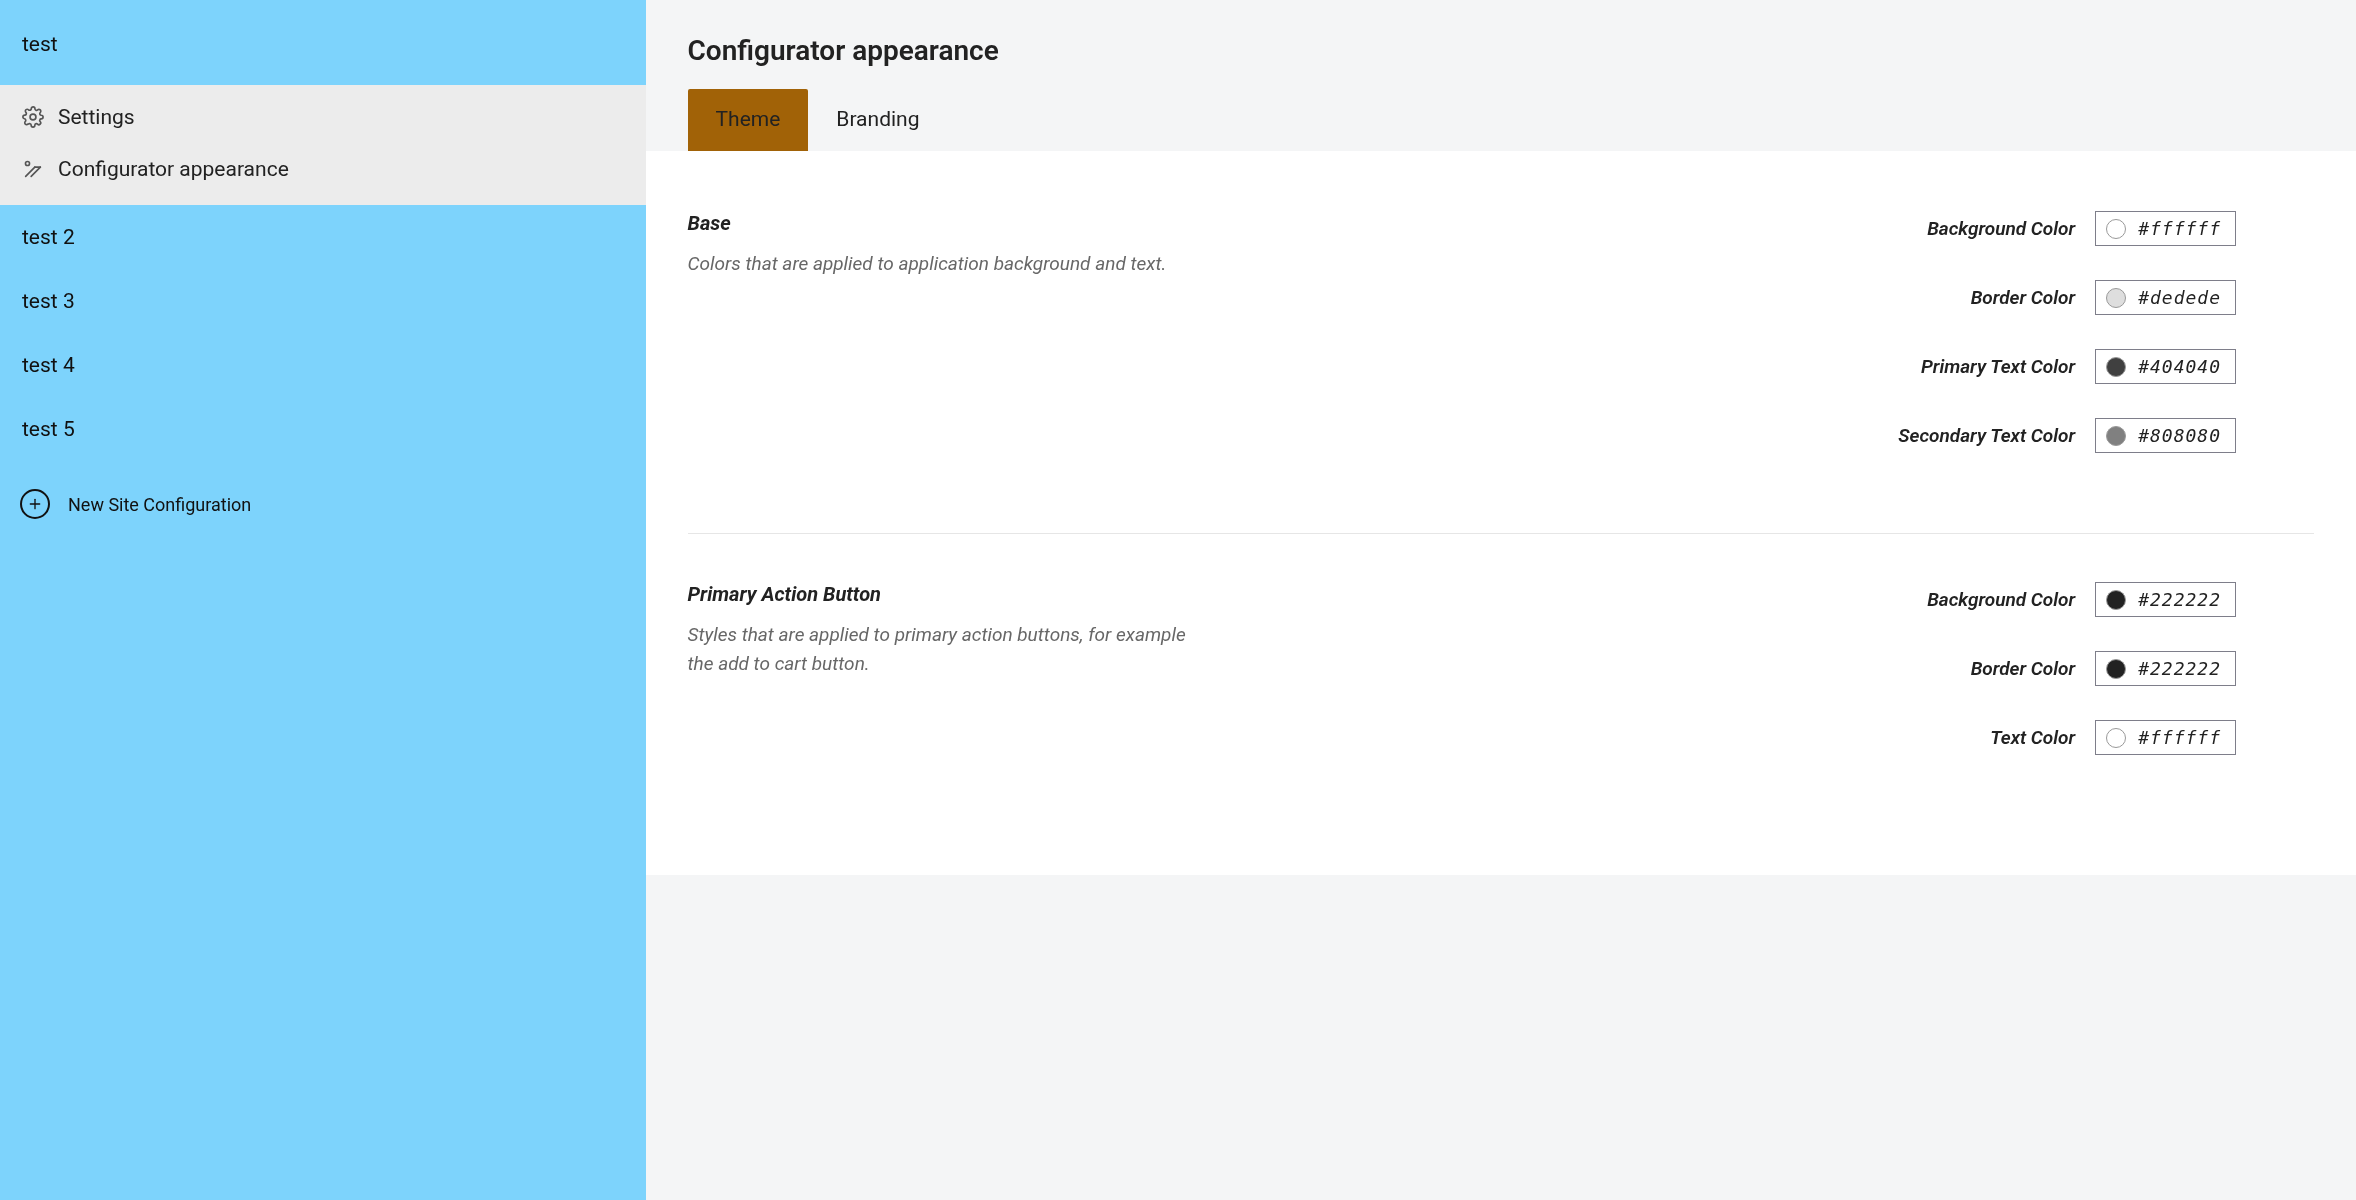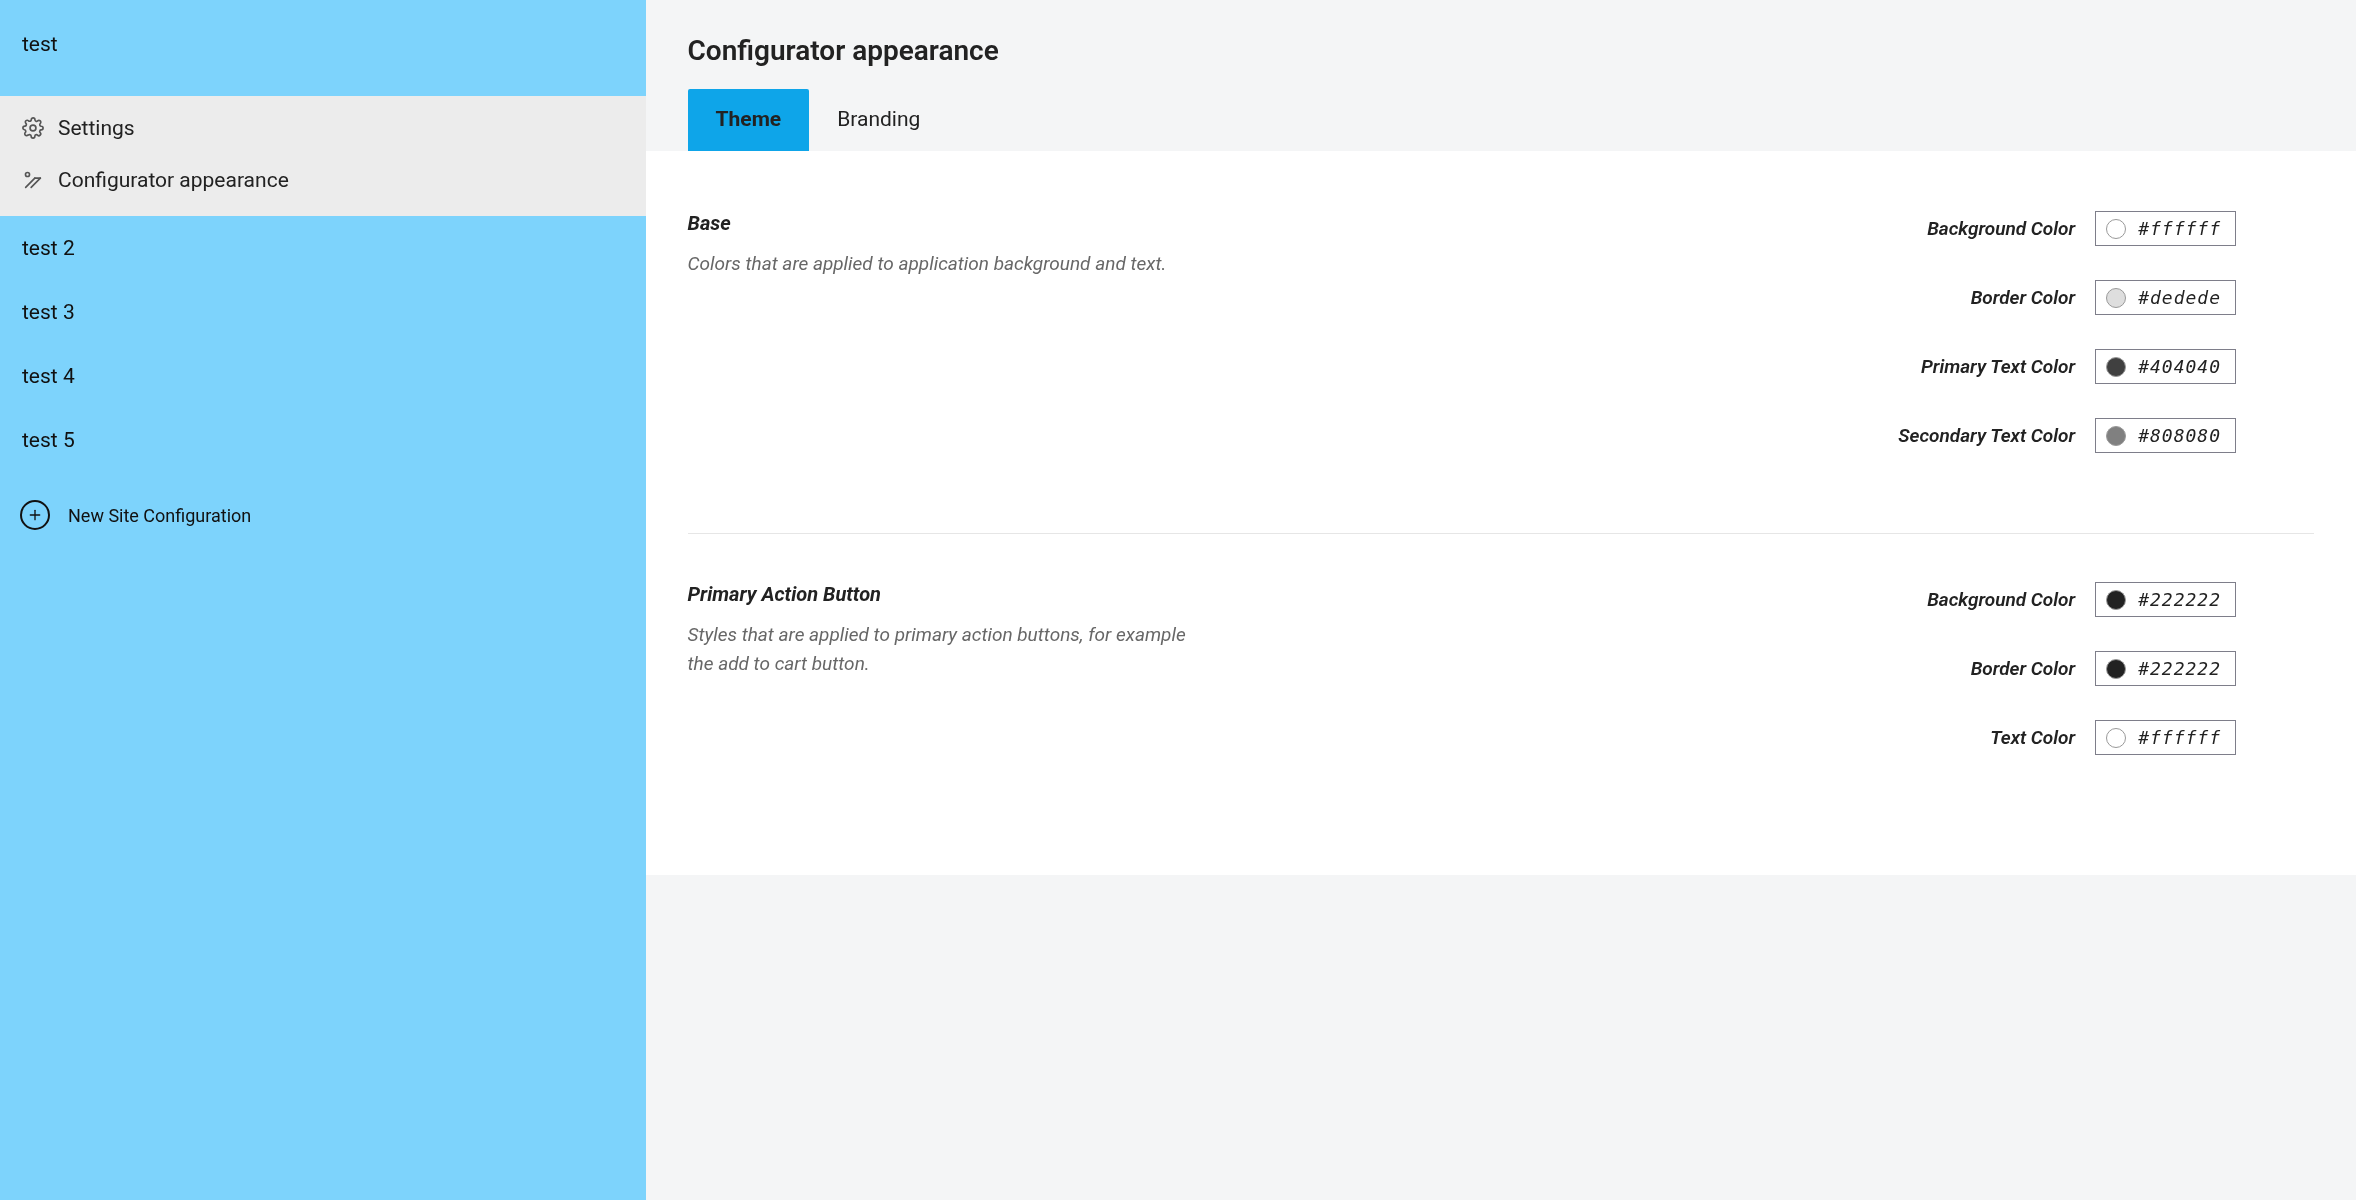--- a/index.html
+++ b/index.html
@@ -20,21 +20,21 @@
   }
   .site-item {
     font-size: 21px;
     padding: 20px 22px;
     cursor: pointer;
     color: #111;
   }
   .site-active-block {
     background: #ececec;
     padding: 6px 0 10px 0;
-    margin-top: 20px;
+    margin-top: 9px;
   }
   .subnav-item {
     display: flex;
     align-items: center;
     gap: 14px;
     padding: 14px 22px;
     font-size: 21px;
     color: #222;
     cursor: pointer;
   }
@@ -75,22 +75,22 @@
     gap: 0;
     padding-left: 42px;
   }
   .tab {
     font-size: 21px;
     padding: 18px 28px 20px 28px;
     color: #222;
     cursor: pointer;
   }
   .tab.active {
-    background: #0ea5e9;
-    font-weight: 700;
+    background: #a16207;
+    font-weight: 400;
     border-top-left-radius: 2px;
     border-top-right-radius: 2px;
   }
   .tab-body {
     background: #fff;
     min-height: 640px;
     padding: 60px 42px 40px 42px;
   }
 
   .section {

